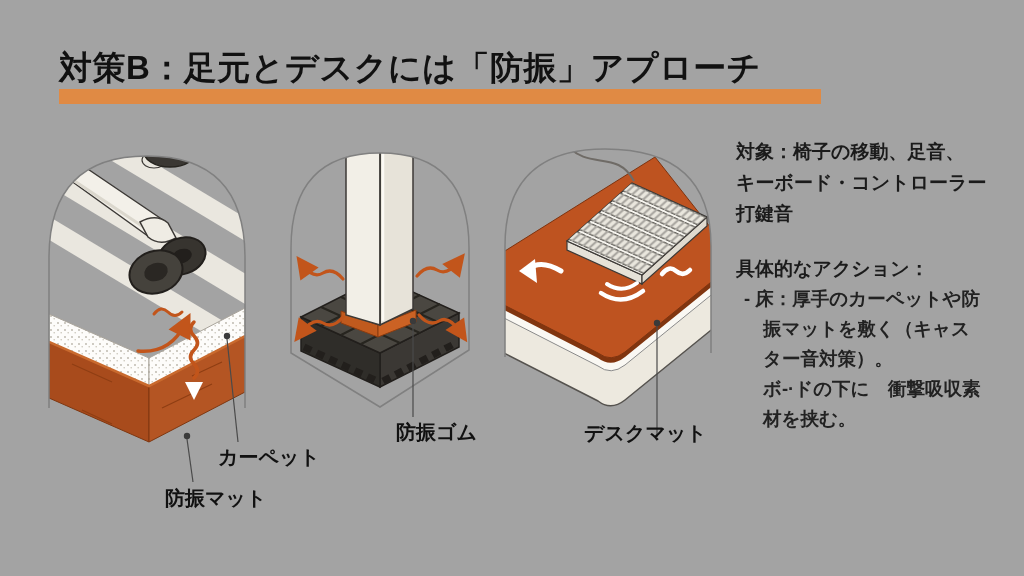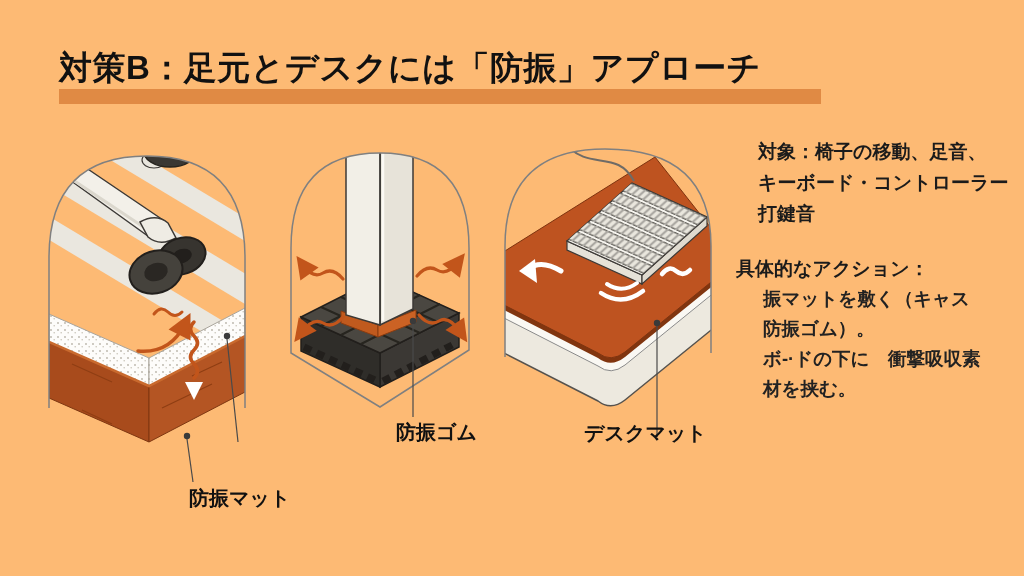--- a/index.html
+++ b/index.html
@@ -1,28 +1,28 @@
 <!DOCTYPE html>
 <html><head>
 <meta charset="utf-8">
 <style>
   html,body{margin:0;padding:0;background:#ffffff;}
-  .slide{position:relative;width:1024px;height:576px;background:#fdba74;overflow:hidden;
+  .slide{position:relative;width:1024px;height:576px;background:#a3a3a3;overflow:hidden;
          font-family:"Liberation Sans","DejaVu Sans",sans-serif;color:#151515;}
   .accent-bar{position:absolute;left:59px;top:89px;width:762px;height:15px;background:#E08A44;z-index:1;}
   .title{position:absolute;left:59px;top:46px;z-index:2;font-size:33px;font-weight:800;
          letter-spacing:0.5px;color:#111;white-space:nowrap;}
   .illus{position:absolute;}
   .diagram-label{position:absolute;font-size:20px;font-weight:700;color:#111;white-space:nowrap;z-index:3;}
   .lbl-carpet{left:218px;top:444px;}
-  .lbl-mat{left:189px;top:485px;}
+  .lbl-mat{left:165px;top:485px;}
   .lbl-rubber{left:396px;top:419px;}
   .lbl-deskmat{left:584px;top:420px;}
   .side{position:absolute;left:736px;top:136px;width:286px;z-index:3;}
-  .side .tline{font-size:19px;font-weight:700;line-height:31px;color:#1b1b1b;white-space:nowrap;margin-left:22px;}
+  .side .tline{font-size:19px;font-weight:700;line-height:31px;color:#1b1b1b;white-space:nowrap;}
   .side .ahead{margin-top:24px;font-size:19px;font-weight:700;line-height:31px;color:#1b1b1b;white-space:nowrap;}
   .side .aline{font-size:18.5px;font-weight:600;line-height:30px;color:#222;white-space:nowrap;}
   .side .i1{padding-left:8px;}
   .side .i2{padding-left:27px;}
 </style>
 </head>
 <body>
 
 <div class="slide">
 
@@ -172,28 +172,30 @@
       </g>
       <polygon points="38,118 22,130 40,142" fill="#FFFFFF"></polygon>
     </g>
     <path d="M8,216 L8,105 Q8,8 108,8 Q214,8 214,105 L214,212" fill="none" stroke="#808080" stroke-width="1.5"></path>
     <g>
       <circle cx="160" cy="182" r="3.2" fill="#3A3A3A"></circle>
       <line x1="160" y1="185" x2="160" y2="296" stroke="#4A4A4A" stroke-width="1.2"></line>
     </g>
   </svg>
 
+  <div class="diagram-label lbl-carpet">カーペット</div>
   <div class="diagram-label lbl-mat">防振マット</div>
   <div class="diagram-label lbl-rubber">防振ゴム</div>
   <div class="diagram-label lbl-deskmat">デスクマット</div>
 
   <div class="side">
     <div class="tline">対象：椅子の移動、足音、</div>
     <div class="tline">キーボード・コントローラー</div>
     <div class="tline">打鍵音</div>
     <div class="ahead">具体的なアクション：</div>
+    <div class="aline i1">- 床：厚手のカーペットや防</div>
     <div class="aline i2">振マットを敷く（キャス</div>
-    <div class="aline i2">防振ゴム）。</div>
+    <div class="aline i2">ター音対策）。</div>
     <div class="aline i2">ボ-·ドの下に　衝撃吸収素</div>
     <div class="aline i2">材を挟む。</div>
   </div>
 
 </div>
 
 </body></html>

